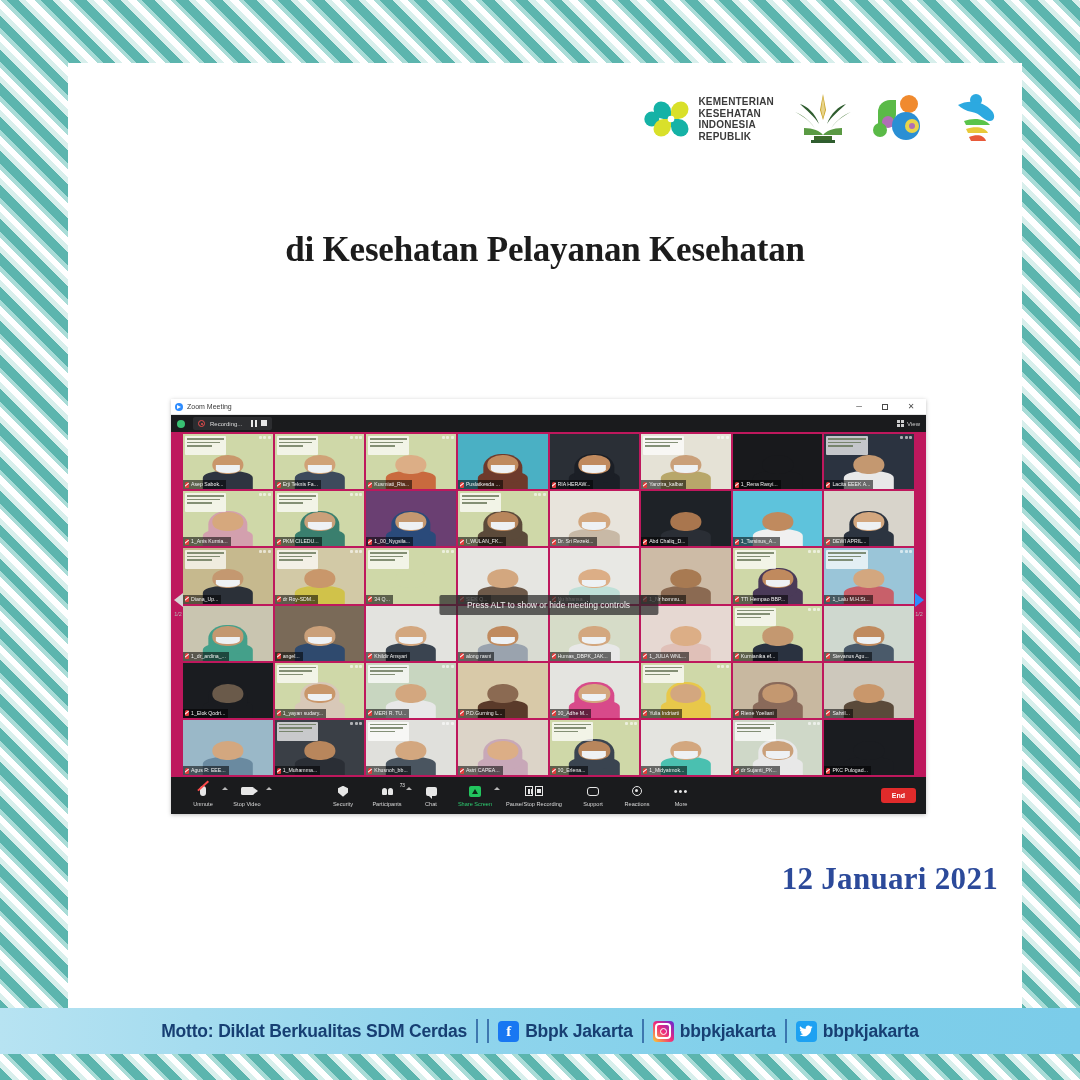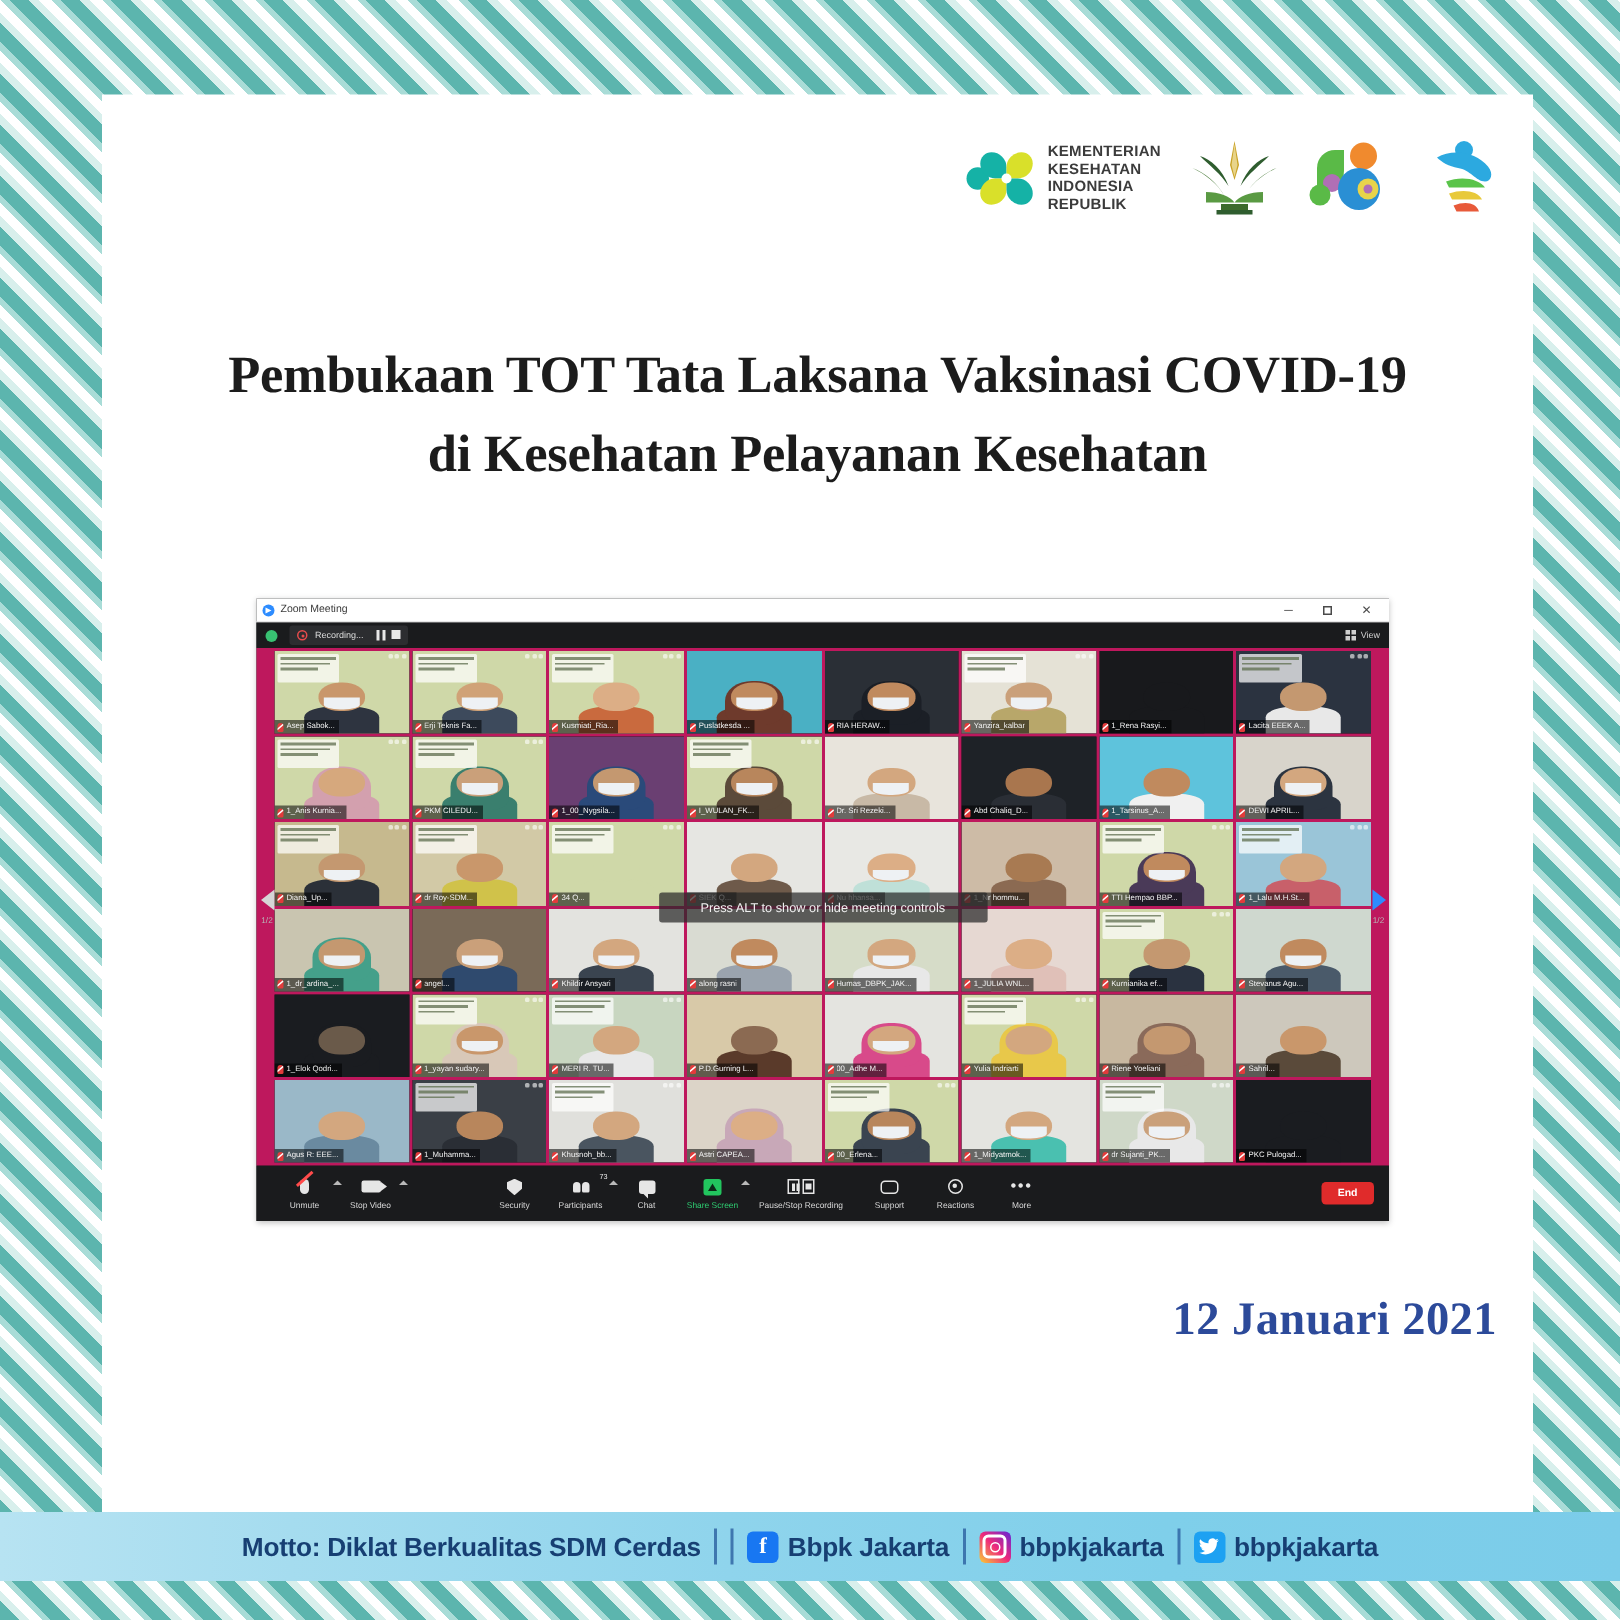--- a/index.html
+++ b/index.html
@@ -438,21 +438,20 @@
       <svg width="48" height="56" viewBox="0 0 48 56" class="logo-svg">
         <circle cx="24" cy="9" r="6" fill="#2ca9e0"></circle>
         <path d="M6 14 c10 -6 26 -4 34 6 c4 5 2 10 -2 10 c-6 0 -10 -8 -18 -9 c-6 -1 -11 -4 -14 -7z" fill="#2ca9e0"></path>
         <path d="M12 30 c10 -4 22 -2 26 4 H14z" fill="#5ac44a"></path>
         <path d="M14 38 c9 -3 19 -2 22 4 H16z" fill="#e8c93a"></path>
         <path d="M17 46 c8 -3 15 -2 17 4 H19z" fill="#e85a3a"></path>
       </svg>
     </div>
 
     <div id="title">
-      <span class="ln">Pembukaan TOT Tata Laksana Vaksinasi COVID-19</span>
       <span class="ln">di Kesehatan Pelayanan Kesehatan</span>
     </div>
 
     <div id="zoomwin">
 
       <div id="winbar">
         <div class="zlogo-dot"></div>
         <div class="wtitle">Zoom Meeting</div>
         <div class="spacer"></div>
         <div class="wbtn">─</div>

